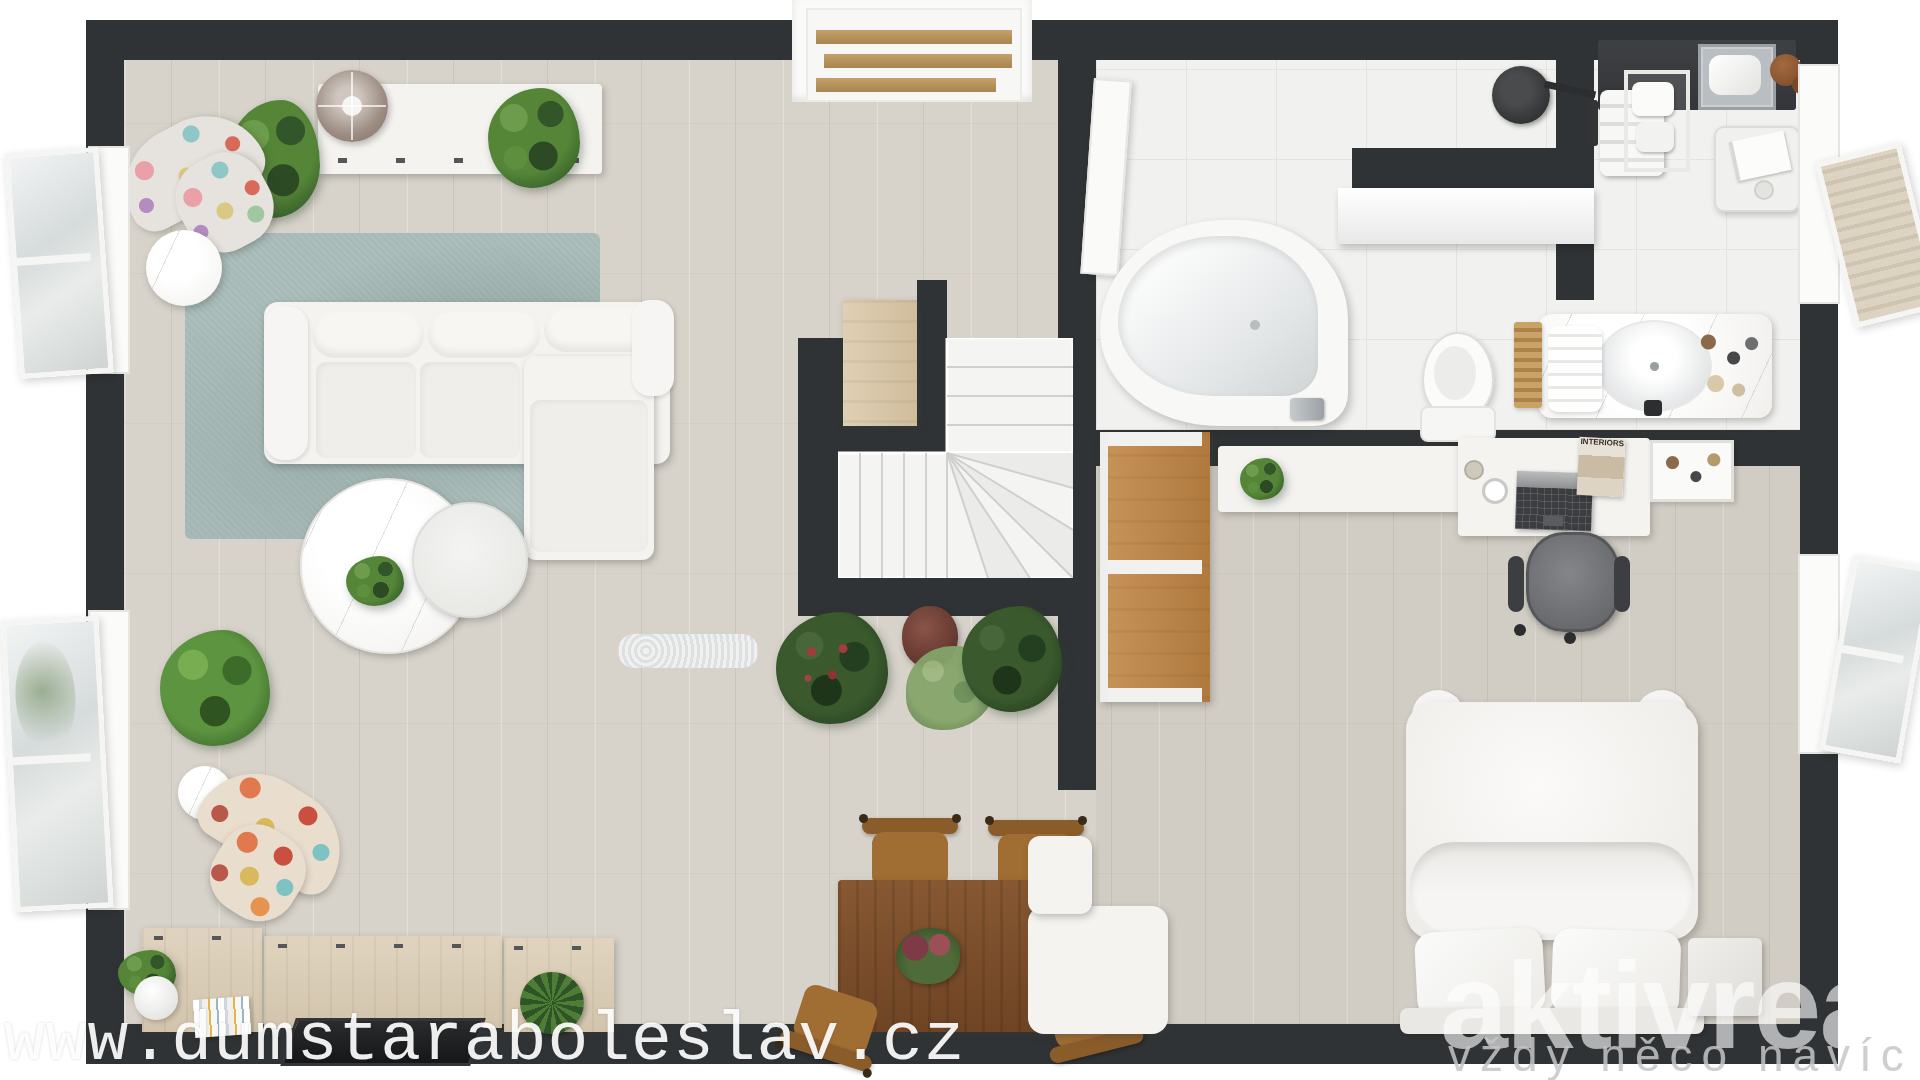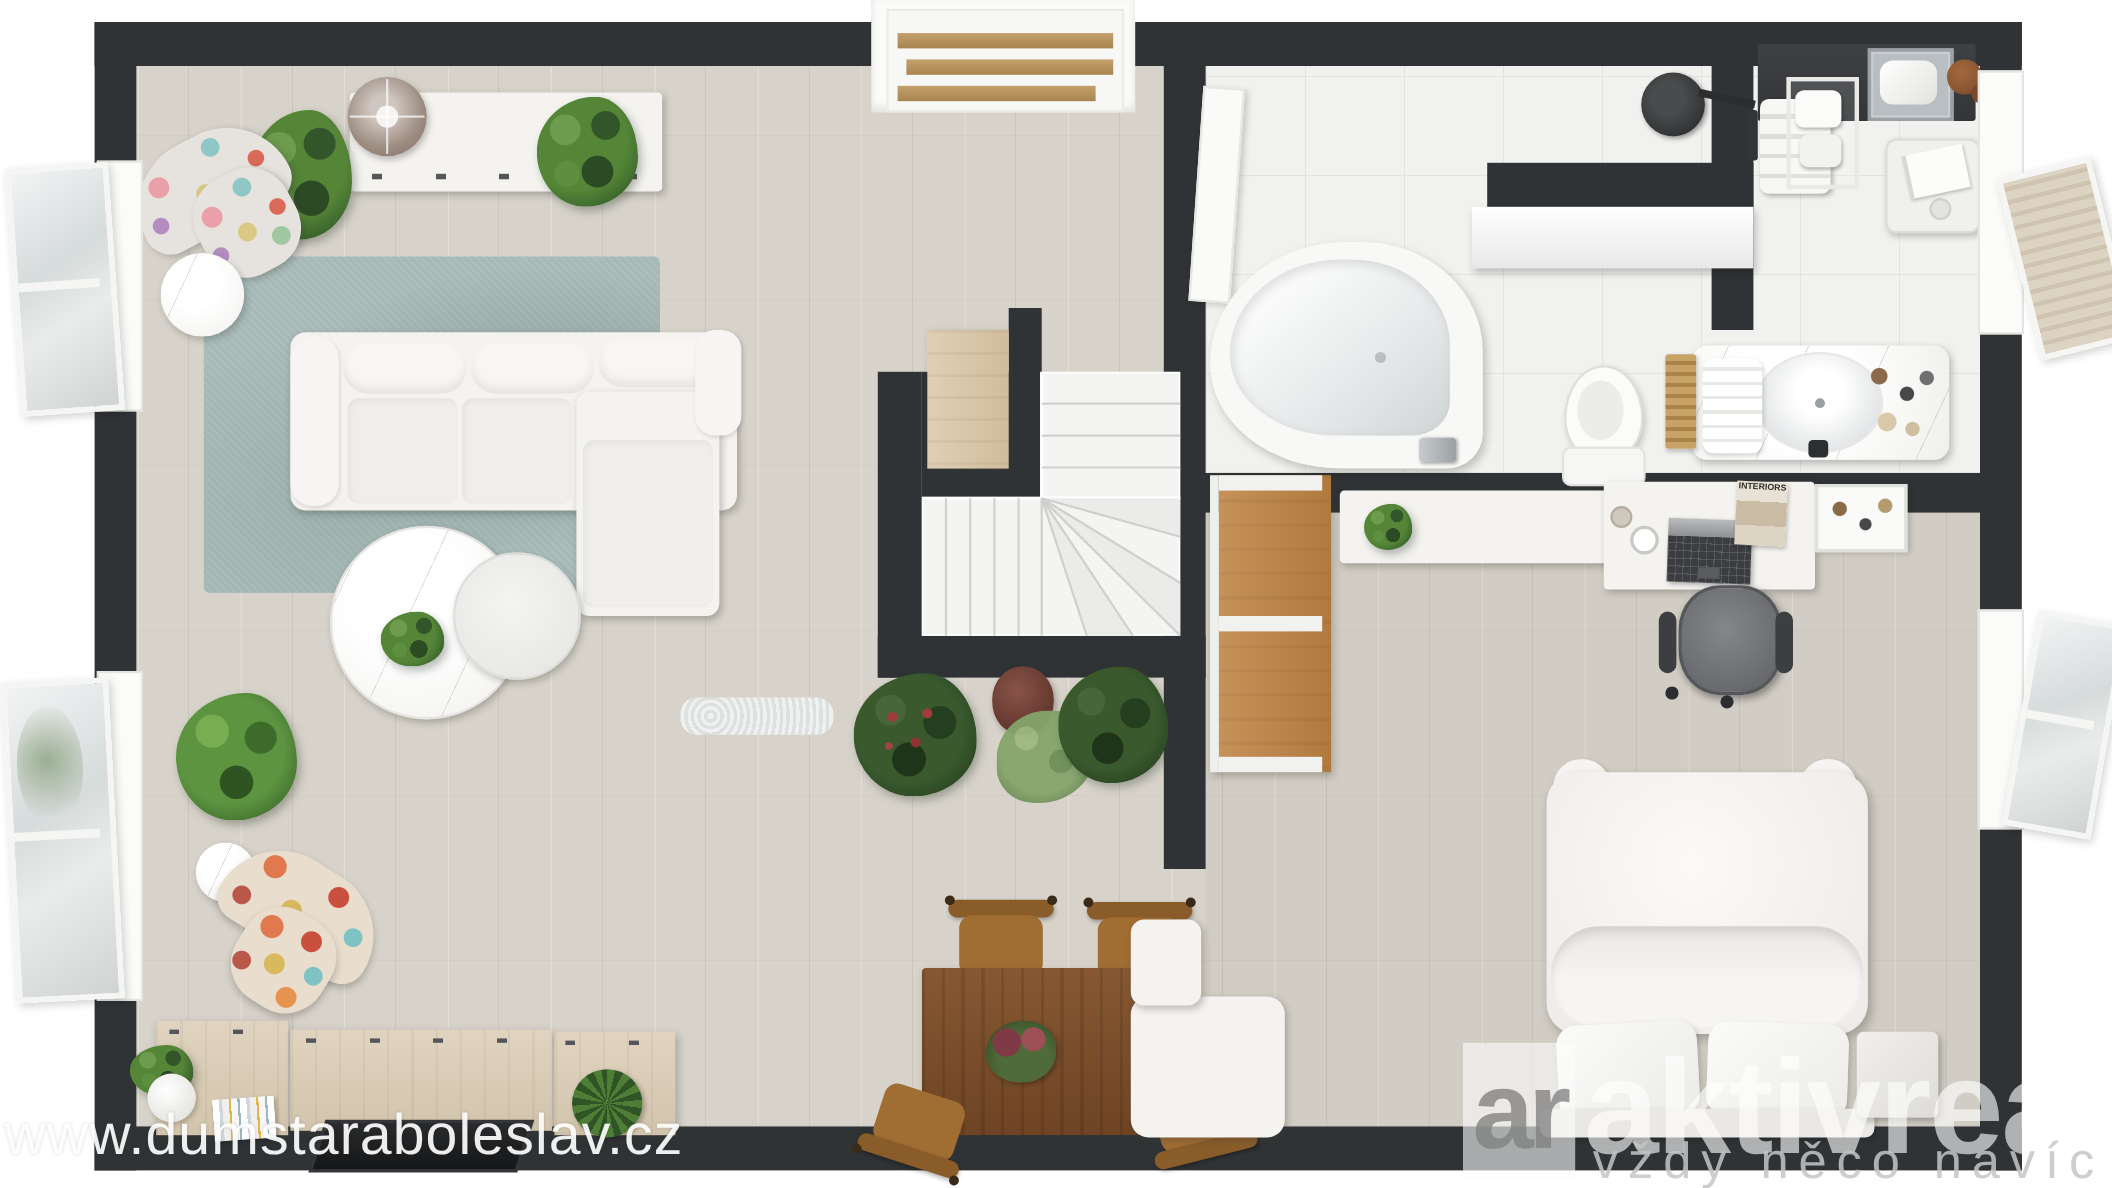--- a/index.html
+++ b/index.html
@@ -50,22 +50,22 @@
       radial-gradient(circle at 84% 48%, #7fc2c4 0 8px, transparent 9px),
       radial-gradient(circle at 14% 72%, #b8574a 0 8px, transparent 9px),
       radial-gradient(circle at 72% 80%, #e5934f 0 9px, transparent 10px);}
   .glass{background:linear-gradient(150deg,#f2f4f4 0%,#d6dbdb 40%,#e9ecea 62%,#cfd4d3 100%);
       border:5px solid #f5f5f3;box-shadow:2px 3px 8px rgba(0,0,0,0.18);}
   .lightwood{background:
       repeating-linear-gradient(90deg, rgba(120,100,70,0.08) 0 2px, transparent 2px 22px),
       linear-gradient(180deg,#e0d4c0,#d2c4ac);}
   .handles{background:repeating-linear-gradient(90deg,#55565a 0 9px, transparent 9px 58px);}
   
-  .watermark{color:rgba(255,255,255,0.92);font-size:52px;letter-spacing:1px;
-      text-shadow:0 0 3px rgba(40,40,40,0.18);}
+  .watermark{color:rgba(255,255,255,0.92);font-size:68px;letter-spacing:1px;
+      text-shadow:0 0 3px rgba(40,40,40,0.18);font-family:Liberation Mono, monospace;}
   .logo-box{background:rgba(252,252,252,0.60);color:rgba(128,128,128,0.78);
       font-weight:bold;font-size:100px;display:flex;align-items:center;justify-content:center;
       letter-spacing:-5px;}
   .logo-brand{color:rgba(255,255,255,0.62);font-weight:bold;font-size:122px;
       letter-spacing:-2px;white-space:nowrap;}
   .logo-tagline{color:rgba(198,198,198,0.85);font-size:46px;letter-spacing:9px;white-space:nowrap;}
   .mag-title{font-size:8px;font-weight:bold;color:#33302c;letter-spacing:0px;
       text-align:center;line-height:10px;}
 </style>
 </head>
@@ -367,17 +367,16 @@
   <div class="abs glass" style="left:1836px;top:560px;width:72px;height:188px;transform:rotate(10deg);">
     <div class="abs" style="left:0;top:86px;width:62px;height:8px;background:#f5f5f3;"></div>
   </div>
 
   <div class="abs" style="left:1798px;top:64px;width:38px;height:236px;background:#fbfbfa;border:2px solid #e5e5e2;"></div>
   <div class="abs glass" style="left:1834px;top:150px;width:78px;height:160px;transform:rotate(-14deg);
        background:repeating-linear-gradient(0deg,#ddd3c2 0 8px,#cfc4b0 8px 12px);"></div>
 
   <div class="abs watermark" style="left:4px;top:1002px;">www.dumstaraboleslav.cz</div>
 
-  <div class="abs logo-box" style="left:1330px;top:948px;width:102px;height:124px;">ar</div>
   <div class="abs logo-brand" style="left:1440px;top:936px;">aktivreali</div>
   <div class="abs logo-tagline" style="left:1448px;top:1028px;">vždy něco navíc ...</div>
 
 </div>
 
 </body></html>

